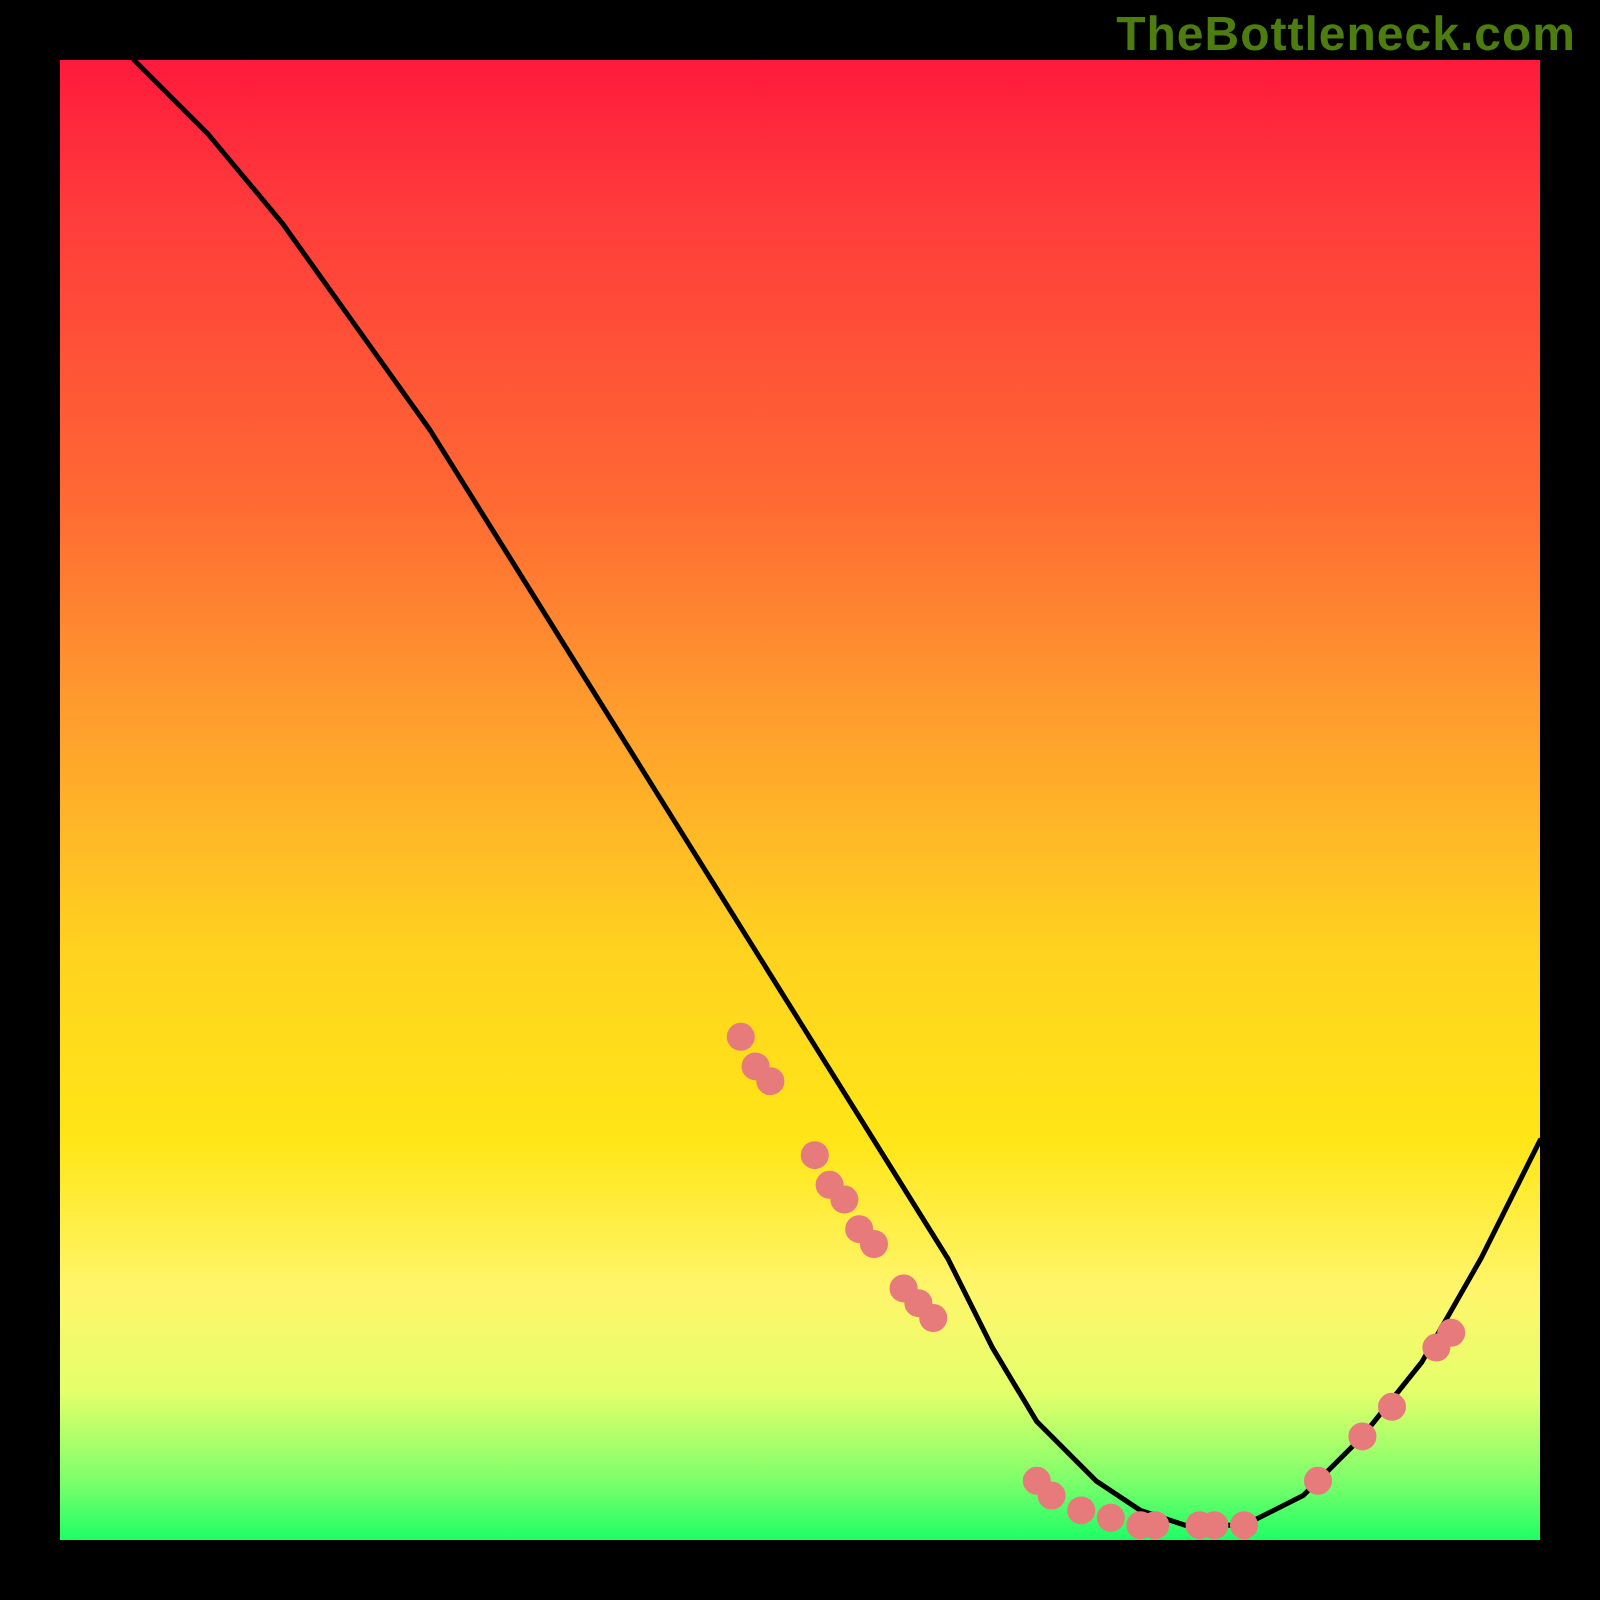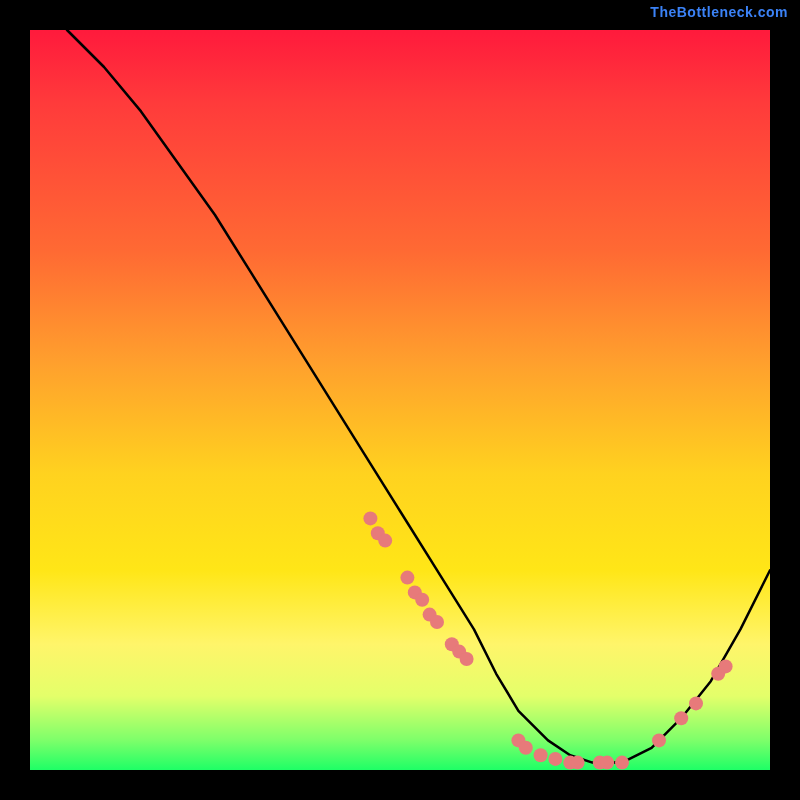--- a/index.html
+++ b/index.html
@@ -14,22 +14,22 @@
   .frame {
     position: relative;
     width: 800px;
     height: 800px;
     background: #000;
   }
   .watermark {
     position: absolute;
     top: 4px;
     right: 12px;
-    color: #3b82f6;
-    font-size: 14px;
+    color: #4d7c0f;
+    font-size: 24px;
     font-weight: 600;
     letter-spacing: 0.5px;
     z-index: 10;
   }
   .plot-area {
     position: absolute;
     left: 30px;
     top: 30px;
     width: 740px;
     height: 740px;

